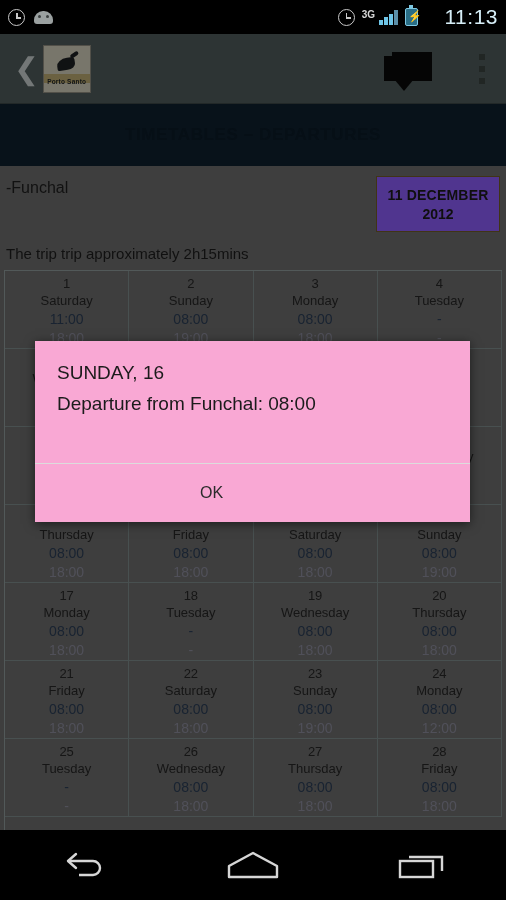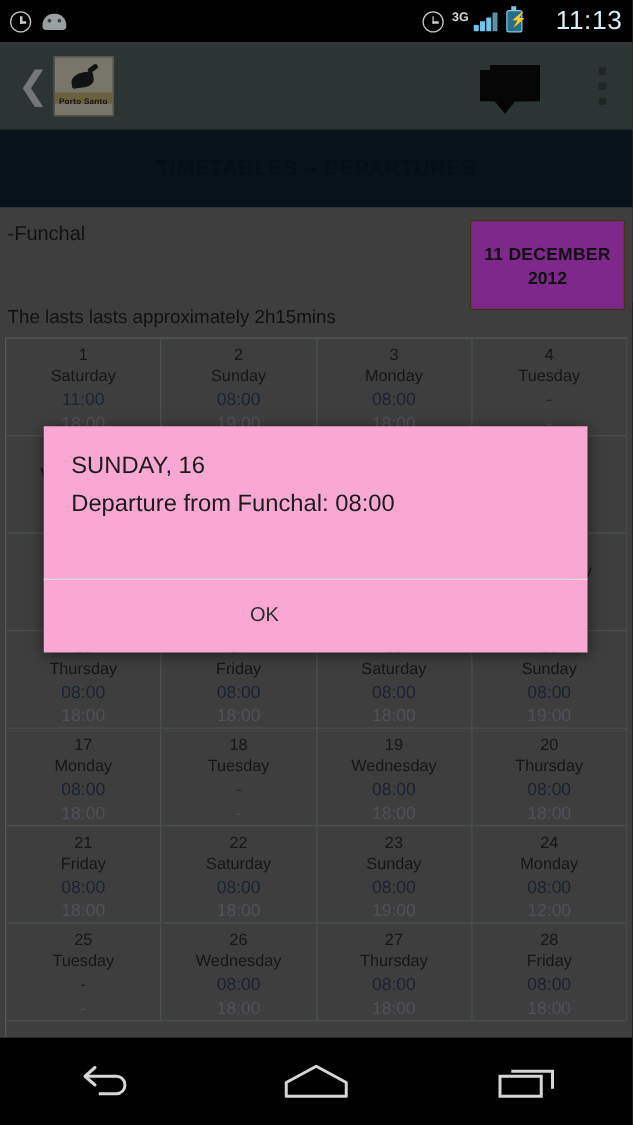--- a/index.html
+++ b/index.html
@@ -65,22 +65,22 @@
     position:absolute; top:104px; left:0; width:506px; height:62px;
     background:#0f1f2d; display:flex; align-items:center; justify-content:center;
   }
   .titleband .txt { font-size:17px; font-weight:bold; color:#0b1a26; letter-spacing:0.6px; }
 
   
   .routebar { position:absolute; top:166px; left:0; width:506px; height:76px; background:#6b6b6b; padding:10px 0 0 6px; }
   .route-from { font-size:16px; color:#1e1e1e; line-height:24px; }
   .route-to   { font-size:16px; color:#9b9b9b; line-height:24px; }
   .datebadge {
-    position:absolute; right:6px; top:10px; width:124px; height:72px;
-    background:#d946ef; border:1px solid #6e5a27;
+    position:absolute; right:6px; top:10px; width:124px; height:56px;
+    background:#8b5cf6; border:1px solid #6e5a27;
     display:flex; flex-direction:column; align-items:center; justify-content:center;
   }
   .datebadge .d1 { font-size:14px; color:#1a1a1a; font-weight:bold; letter-spacing:0.2px; }
   .datebadge .d2 { font-size:14px; color:#1a1a1a; font-weight:bold; margin-top:3px; }
   .triptext { position:absolute; top:245px; left:6px; font-size:15px; color:#1d1d1d; }
 
   
   .calendar {
     position:absolute; top:270px; left:4px; width:498px; height:560px;
     border-top:1px solid #8d9a9a; border-left:1px solid #8d9a9a;
@@ -167,21 +167,21 @@
     <span class="txt">TIMETABLES – DEPARTURES</span>
   </div>
 
   <div class="routebar">
     <div class="route-from">-Funchal</div>
     <div class="datebadge">
       <span class="d1">11 DECEMBER</span>
       <span class="d2">2012</span>
     </div>
   </div>
-  <div class="triptext">The lasts lasts approximately 2h15mins</div>
+  <div class="triptext">The trip trip approximately 2h15mins</div>
 
   <div class="calendar" id="calendar">
       <div class="cal-row">
         <div class="cal-cell">
           <div class="c-day">1</div>
           <div class="c-name">Saturday</div>
           <div class="c-t1">11:00</div>
           <div class="c-t2">18:00</div>
         </div>
         <div class="cal-cell">

